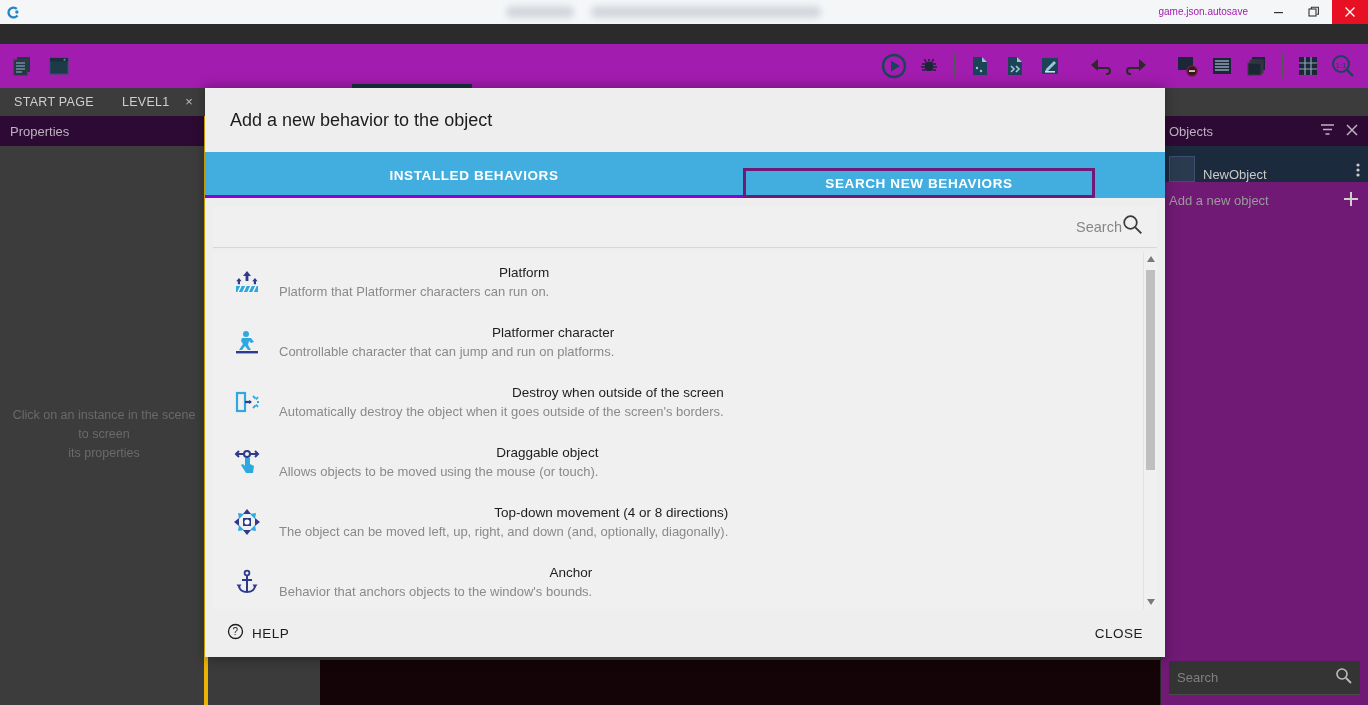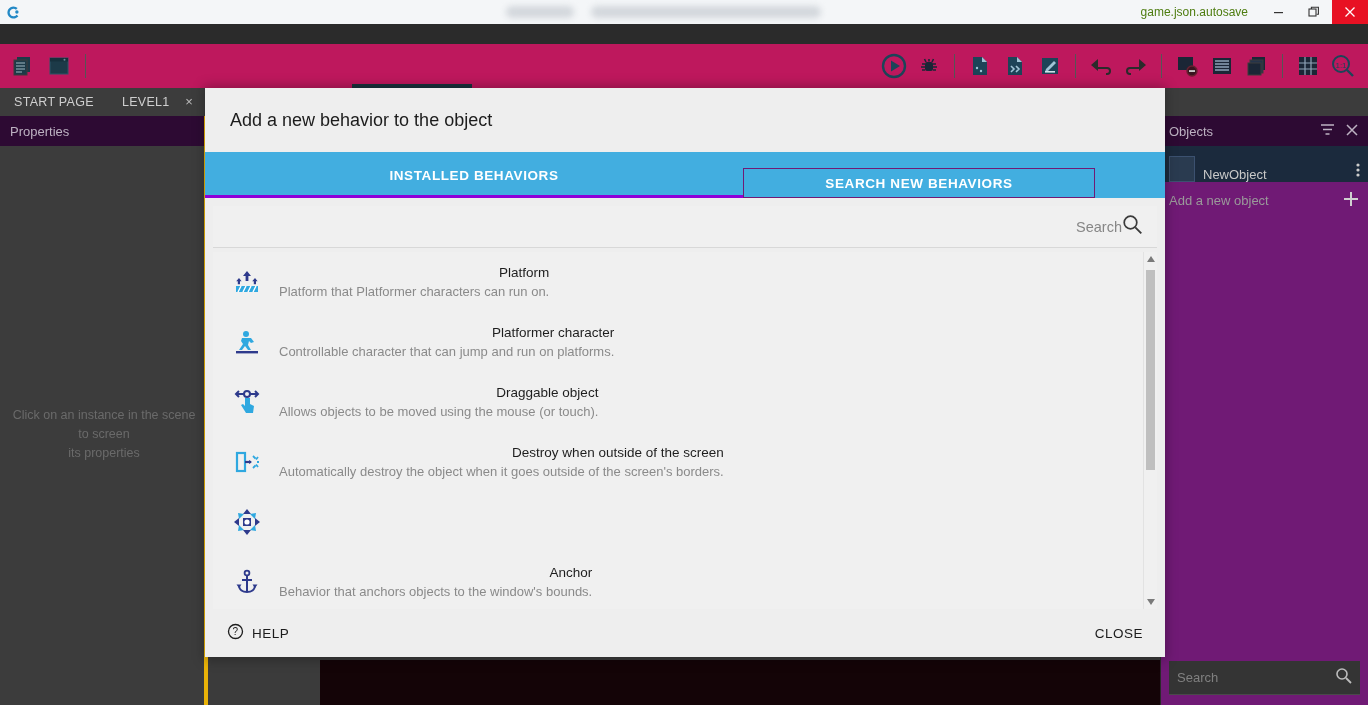--- a/index.html
+++ b/index.html
@@ -12,21 +12,21 @@
 
   
   .titlebar {
     position: absolute; left: 0; top: 0; width: 1368px; height: 24px;
     background: #f4f6f8; display: flex; align-items: center;
   }
   .tb-logo { width: 26px; height: 24px; display: flex; align-items: center; justify-content: center; }
   .tb-logo svg { display:block; }
   .tb-title {
     flex: 1; height: 24px; position: relative;
-    font-size: 12px; color: #4d7c0f; line-height: 24px; text-align: right;
+    font-size: 10px; color: #a21caf; line-height: 24px; text-align: right;
     padding-right: 12px; overflow: hidden; white-space: nowrap;
   }
   .tb-blur1, .tb-blur2 {
     position: absolute; top: 6px; height: 12px; border-radius: 6px;
     background: #d3d7dc; filter: blur(3px);
   }
   .tb-blur1 { left: 480px; width: 68px; }
   .tb-blur2 { left: 565px; width: 230px; }
   .tb-text { position: relative; z-index: 2; }
   .tb-controls { display: flex; height: 24px; }
@@ -39,21 +39,21 @@
   
   .menubar {
     position: absolute; left: 0; top: 24px; width: 1192px; height: 20px;
     background: #d946ef; display: flex; align-items: center; padding-left: 6px; margin-top: 36px;
   }
   .menu-item { font-size: 12px; color: #1a1a1a; padding: 0 7px; line-height: 20px; }
 
   
   .toolbar {
     position: absolute; left: 0; top: 44px; width: 1368px; height: 44px;
-    background: #be185d; display: flex; align-items: center;
+    background: #a21caf; display: flex; align-items: center;
   }
   .tbar-left { display: flex; align-items: center; padding-left: 8px; gap: 6px; }
   .tbar-right { margin-left: auto; display: flex; align-items: center; padding-right: 10px; gap: 5px; }
   .ticon { width: 30px; height: 30px; display: flex; align-items: center; justify-content: center; }
   .tsep { width: 1px; height: 24px; background: #555; margin: 0 5px; }
 
   
   .tabbar {
     position: absolute; left: 0; top: 88px; width: 1368px; height: 28px;
     background: #3c3c3c; display: flex; align-items: center;
@@ -130,21 +130,21 @@
   }
   .modal-tabs { height: 46px; display: flex; background: #42aee0; position: relative; }
   .mtab {
     flex: 1; display: flex; align-items: center; justify-content: center;
     color: #fff; font-size: 13.5px; letter-spacing: .6px; font-weight: bold; position: relative;
   }
   .mtab.active::after {
     content: ""; position: absolute; left: 0; bottom: 0; width: 100%; height: 3px; background: #8e00d8;
   }
   .mtab.highlight {
-    border: 1px solid #701a75; max-width: 352px; margin-right: 70px; margin-top: 16px;
+    border: 3px solid #701a75; max-width: 352px; margin-right: 70px; margin-top: 16px;
   }
   .modal-search {
     margin: 8px 8px 0 8px; height: 42px; background: #f0f0f0;
     border-bottom: 1px solid #d8d8d8; display: flex; align-items: center; padding: 0 14px;
   }
   .modal-search .ph { flex: 1; font-size: 14.5px; color: #868686; }
   .modal-list {
     flex: 1; margin: 4px 8px 0 8px; overflow: hidden; position: relative; background: #f0f0f0;
   }
   .b-item { height: 60px; display: flex; align-items: center; padding: 0 12px 0 18px; gap: 16px; }
@@ -438,54 +438,58 @@
         </span>
         <span class="b-text">
           <span class="b-name">Platformer character</span>
           <span class="b-desc">Controllable character that can jump and run on platforms.</span>
         </span>
       </div>
 
       <div class="b-item">
         <span class="b-icon">
           <svg width="30" height="30" viewBox="0 0 30 30">
-            <circle cx="15" cy="7" r="3" fill="none" stroke="#2e3a8c" stroke-width="2"></circle>
-            <path d="M4 7h8M18 7h8M23 4l3 3-3 3M7 4L4 7l3 3" stroke="#2e3a8c" stroke-width="2" fill="none"></path>
-            <path d="M13 11v8l-2-2-2 1 5 8h7l1-7-4-2v-6z" fill="#2fa8e0"></path>
-          </svg>
-        </span>
-        <span class="b-text">
-          <span class="b-name">Draggable object</span>
-          <span class="b-desc">Allows objects to be moved using the mouse (or touch).</span>
-        </span>
-      </div>
-
-      <div class="b-item">
-        <span class="b-icon">
-          <svg width="30" height="30" viewBox="0 0 30 30">
             <rect x="5" y="6" width="8" height="18" fill="none" stroke="#2fa8e0" stroke-width="2.2"></rect>
             <path d="M13 15h6" stroke="#2e3a8c" stroke-width="2.2"></path>
             <path d="M17 13l3 2-3 2z" fill="#2e3a8c"></path>
             <path d="M21 9l2.5 2.5M26 10l-2 2.5M21 21l2.5-2.5M26 20l-2-2.5M25 15h2" stroke="#2fa8e0" stroke-width="1.8"></path>
           </svg>
         </span>
         <span class="b-text">
           <span class="b-name">Destroy when outside of the screen</span>
           <span class="b-desc">Automatically destroy the object when it goes outside of the screen's borders.</span>
+        </span>
+      </div>
+
+      <div class="b-item">
+        <span class="b-icon">
+          <svg width="30" height="30" viewBox="0 0 30 30">
+            <circle cx="15" cy="7" r="3" fill="none" stroke="#2e3a8c" stroke-width="2"></circle>
+            <path d="M4 7h8M18 7h8M23 4l3 3-3 3M7 4L4 7l3 3" stroke="#2e3a8c" stroke-width="2" fill="none"></path>
+            <path d="M13 11v8l-2-2-2 1 5 8h7l1-7-4-2v-6z" fill="#2fa8e0"></path>
+          </svg>
+        </span>
+        <span class="b-text">
+          <span class="b-name">Draggable object</span>
+          <span class="b-desc">Allows objects to be moved using the mouse (or touch).</span>
         </span>
       </div>
 
       <div class="b-item">
         <span class="b-icon">
           <svg width="30" height="30" viewBox="0 0 30 30">
             <path d="M15 2l4 5h-8zM15 28l-4-5h8zM2 15l5-4v8zM28 15l-5 4v-8z" fill="#2e3a8c"></path>
             <path d="M6 6l6 1-5 5zM24 6l-1 6-5-5zM6 24l1-6 5 5zM24 24l-6-1 5-5z" fill="#2fa8e0"></path>
             <rect x="11" y="11" width="8" height="8" fill="#2e3a8c"></rect>
             <circle cx="15" cy="15" r="2.6" fill="#ffffff"></circle>
           </svg>
+        </span>
+        <span class="b-text">
+          <span class="b-name">Top-down movement (4 or 8 directions)</span>
+          <span class="b-desc">The object can be moved left, up, right, and down (and, optionally, diagonally).</span>
         </span>
       </div>
 
       <div class="b-item">
         <span class="b-icon">
           <svg width="30" height="30" viewBox="0 0 30 30">
             <circle cx="15" cy="6" r="2.4" fill="none" stroke="#2e3a8c" stroke-width="1.8"></circle>
             <path d="M15 9v15" stroke="#2e3a8c" stroke-width="2"></path>
             <path d="M10 13h10" stroke="#2e3a8c" stroke-width="2"></path>
             <path d="M7 18c0 5 4 7 8 7s8-2 8-7" fill="none" stroke="#2e3a8c" stroke-width="2"></path>

